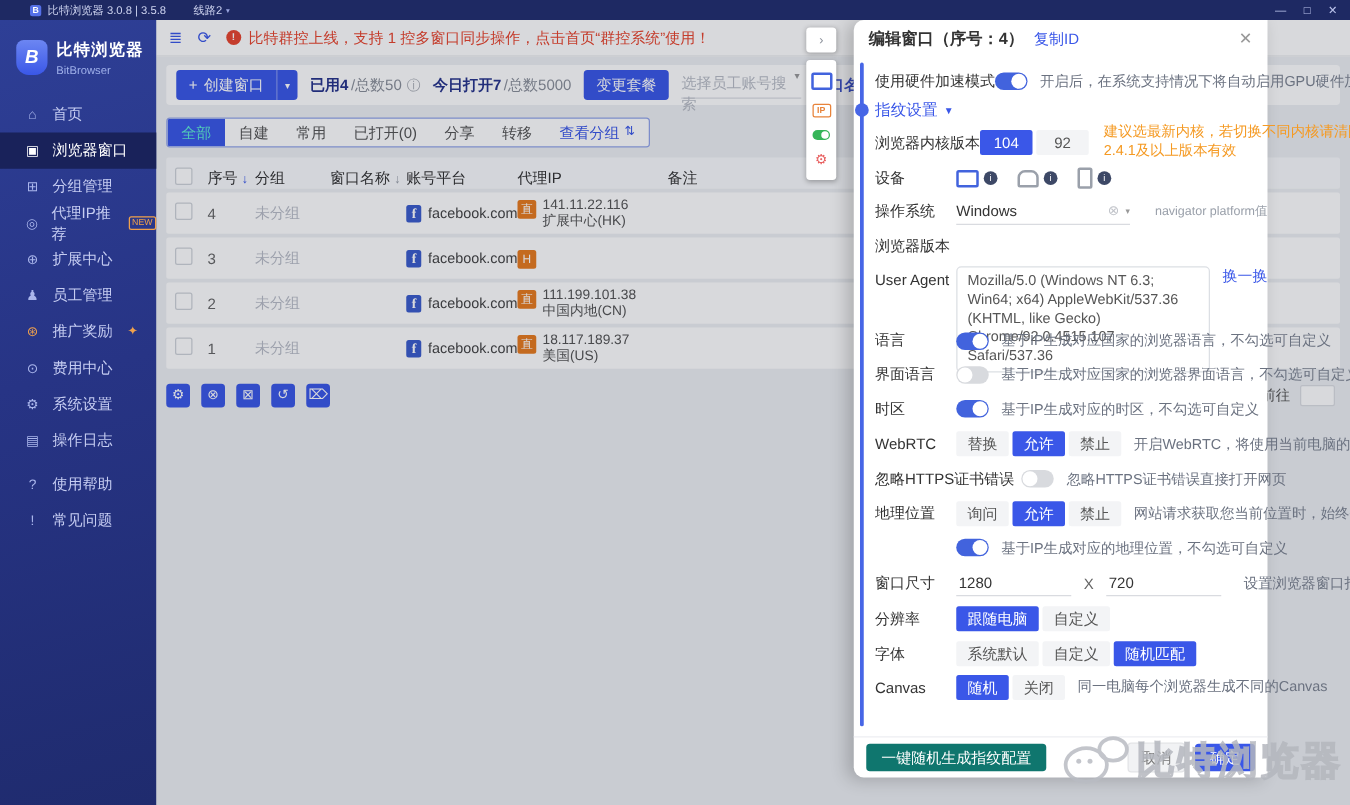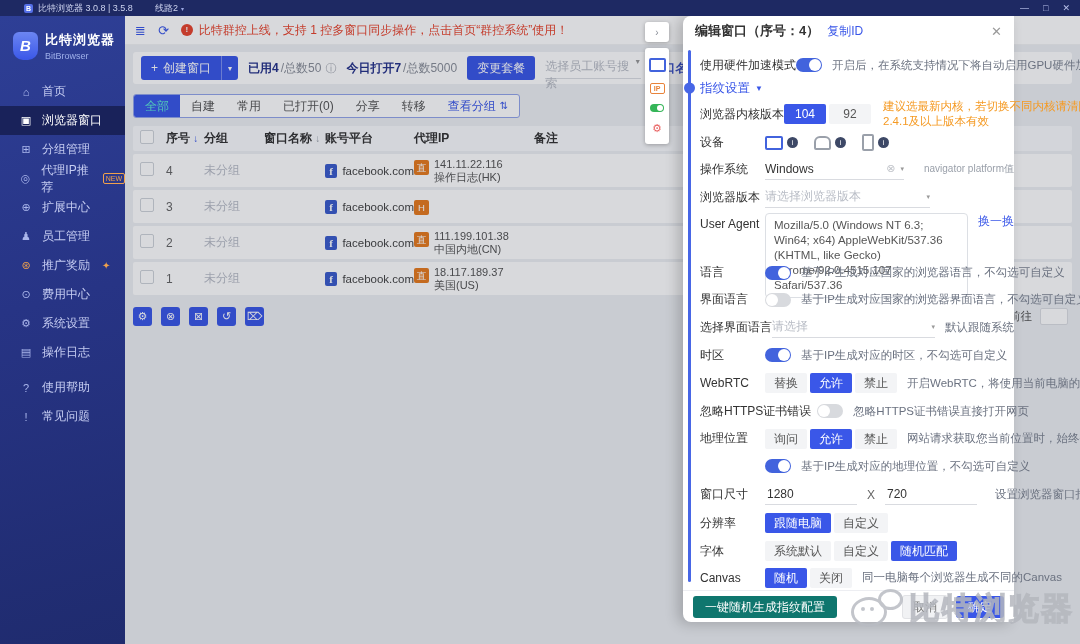--- a/index.html
+++ b/index.html
@@ -61,21 +61,21 @@
   .wname input{border:none;outline:none;border-bottom:0;width:80px;font-size:12px;background:transparent;color:#555}
   .wname input::placeholder{color:#b9bdc6}
   .tabsrow{margin:10px 8px 0;display:flex}
   .tabbox{display:inline-flex;border:1px solid #93a5ea;border-radius:3px;overflow:hidden;
     background:#fff;height:22px;align-items:center}
   .tab{padding:0 11px;height:22px;line-height:22px;color:#555;cursor:pointer;font-size:12px}
   .tab.active{background:#3a57e8;color:#5eead4}
   .tab.viewg{color:#3a57e8;display:flex;align-items:center;gap:4px}
   .tab.viewg .sic{font-size:10px}
   .thead{margin:8px 8px 0;height:25px;background:#fafbfd;border-radius:2px;display:flex;
-    align-items:center;font-weight:bold;color:#333;font-size:12px}
+    align-items:flex-end;font-weight:normal;color:#333;font-size:12px}
   .trow{margin:3px 8px 0;min-height:33px;background:#fff;border-radius:2px;display:flex;align-items:center}
   .c-check{width:26px;padding-left:7px}
   .c-seq{width:38px}
   .c-group{width:60px}
   .c-name{width:61px}
   .c-plat{width:89px}
   .c-ip{width:120px;overflow:visible}
   .c-note{flex:1}
   .cb{width:12px;height:12px;border:1px solid #cfd3d9;border-radius:2px;background:#fff;display:inline-block}
   .sort-b{color:#3a57e8;font-size:10px}
@@ -325,21 +325,21 @@
     <span class="c-name"></span>
     <span class="c-plat">
         <span class="plat">
           <span class="fb">f</span>
           <span>facebook.com</span>
         </span>
       </span>
     <span class="c-ip">
         <span class="pxy">
           <span class="pbadge">直</span>
-          <span class="pip"><span>141.11.22.116</span><br><span>操作日志(HK)</span></span>
+          <span class="pip"><span>141.11.22.116</span><br><span>扩展中心(HK)</span></span>
         </span>
       </span>
     <span class="c-note"></span>
   </div>
   <div class="trow">
     <span class="c-check"><span class="cb"></span></span>
     <span class="c-seq seqtxt">3</span>
     <span class="c-group gtxt">未分组</span>
     <span class="c-name"></span>
     <span class="c-plat">
@@ -482,52 +482,40 @@
       <span class="usel">
         <span class="v">Windows</span>
         <span class="clr">⊗</span>
         <span class="caret">▾</span>
       </span>
       <span class="hint2">navigator platform值</span>
     </div>
 
     <div class="prow" style="height:28px">
       <span class="plabel">浏览器版本</span>
-      <span class="usel">
-        <span class="ph">请选择浏览器版本</span>
-        <span class="caret">▾</span>
-      </span>
     </div>
 
     <div class="prow" style="height:46px;align-items:flex-start;padding-top:2px">
       <span class="plabel" style="padding-top:4px">User Agent</span>
       <span class="uabox">Mozilla/5.0 (Windows NT 6.3; Win64; x64) AppleWebKit/537.36 (KHTML, like Gecko) Chrome/92.0.4515.107 Safari/537.36</span>
       <span class="ualink">换一换</span>
     </div>
 
     <div class="prow" style="height:27px">
       <span class="plabel">语言</span>
       <span class="tg"></span>
       <span class="hint">基于IP生成对应国家的浏览器语言，不勾选可自定义</span>
     </div>
 
     <div class="prow" style="height:27px">
       <span class="plabel">界面语言</span>
       <span class="tg off"></span>
       <span class="hint">基于IP生成对应国家的浏览器界面语言，不勾选可自定义</span>
     </div>
 
-    <div class="prow" style="height:28px">
-      <span class="plabel">选择界面语言</span>
-      <span class="usel">
-        <span class="ph">请选择</span>
-        <span class="caret">▾</span>
-      </span>
-      <span class="hint">默认跟随系统</span>
-    </div>
 
     <div class="prow" style="height:28px">
       <span class="plabel">时区</span>
       <span class="tg"></span>
       <span class="hint">基于IP生成对应的时区，不勾选可自定义</span>
     </div>
 
     <div class="prow" style="height:28px">
       <span class="plabel">WebRTC</span>
       <span class="seg">

